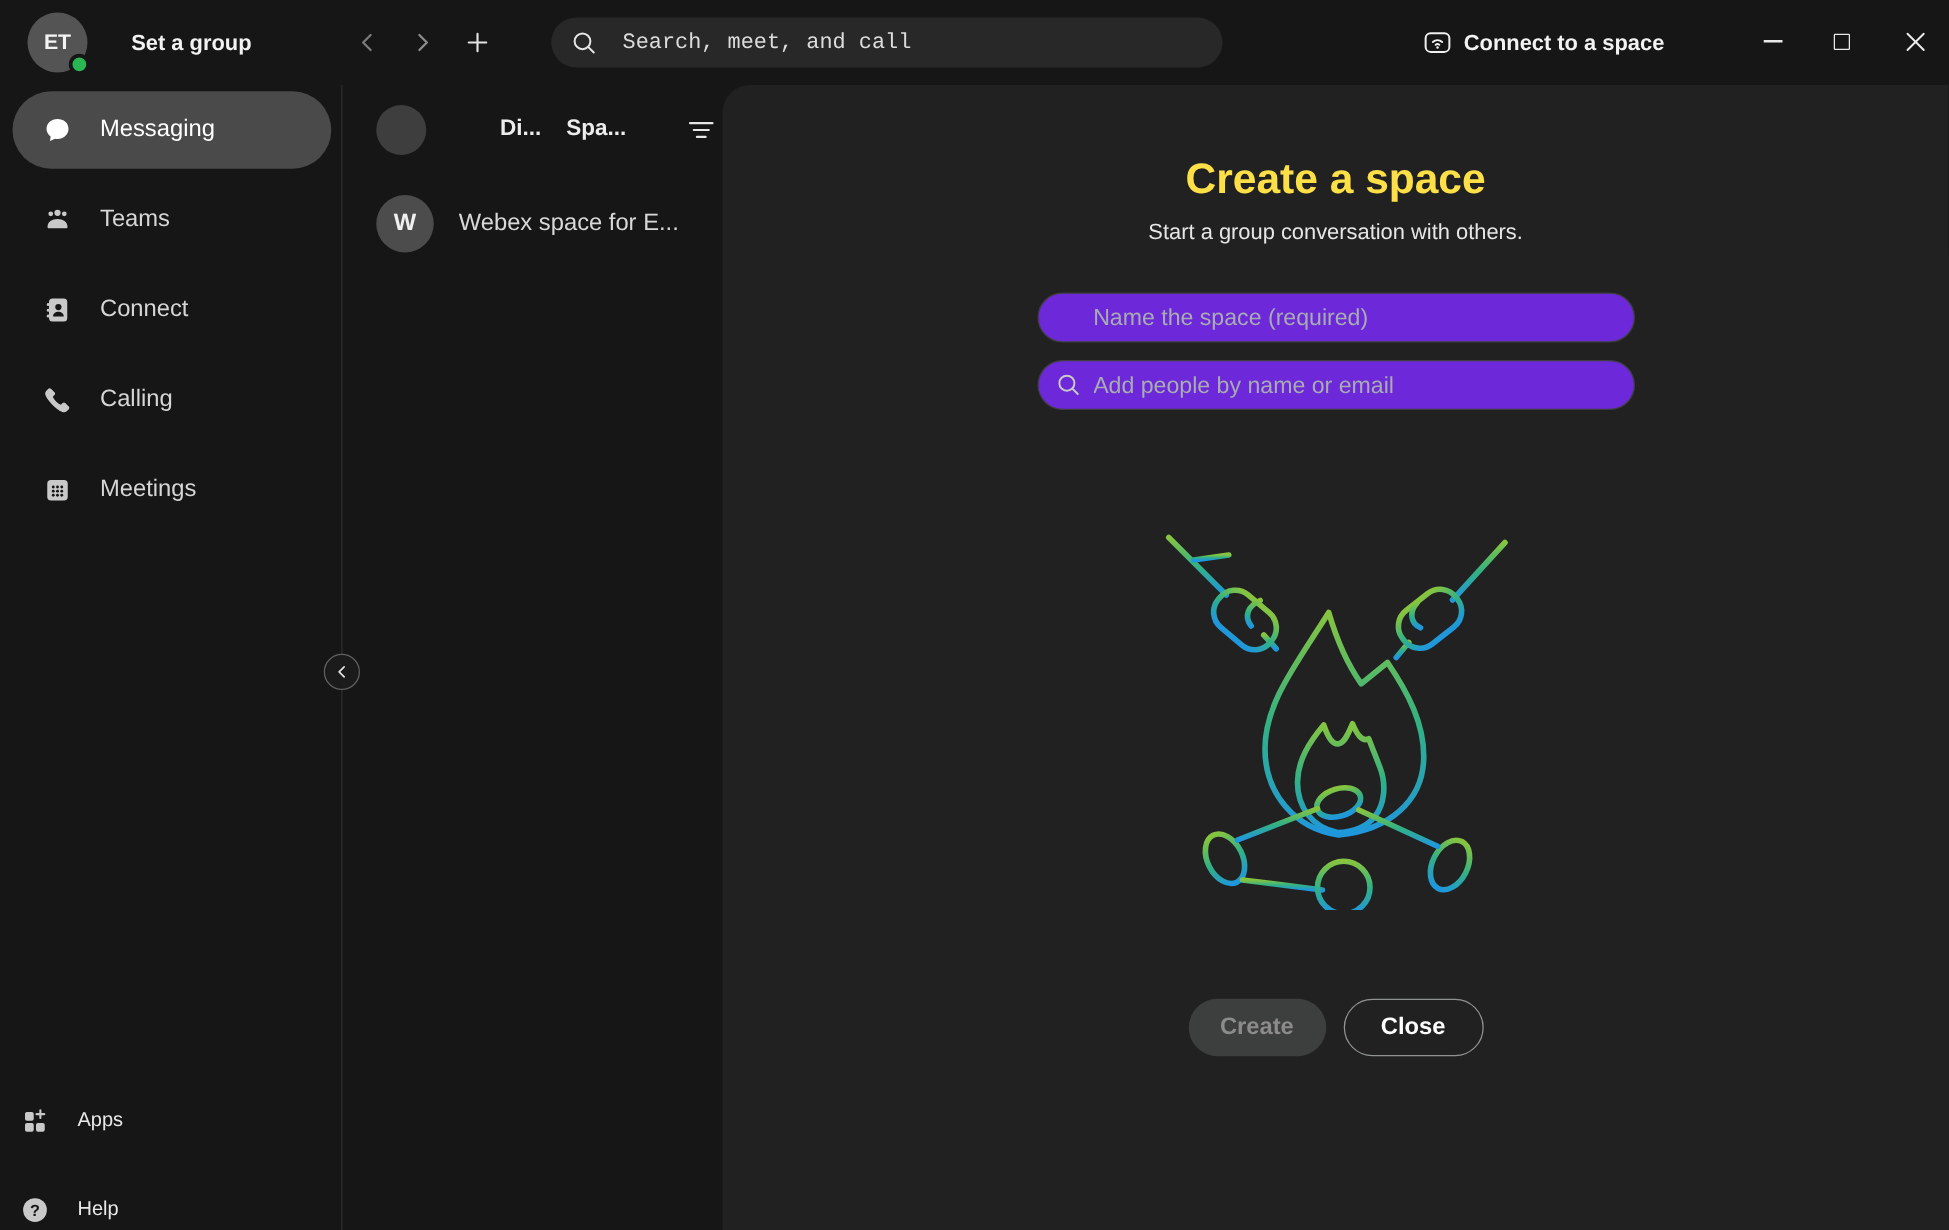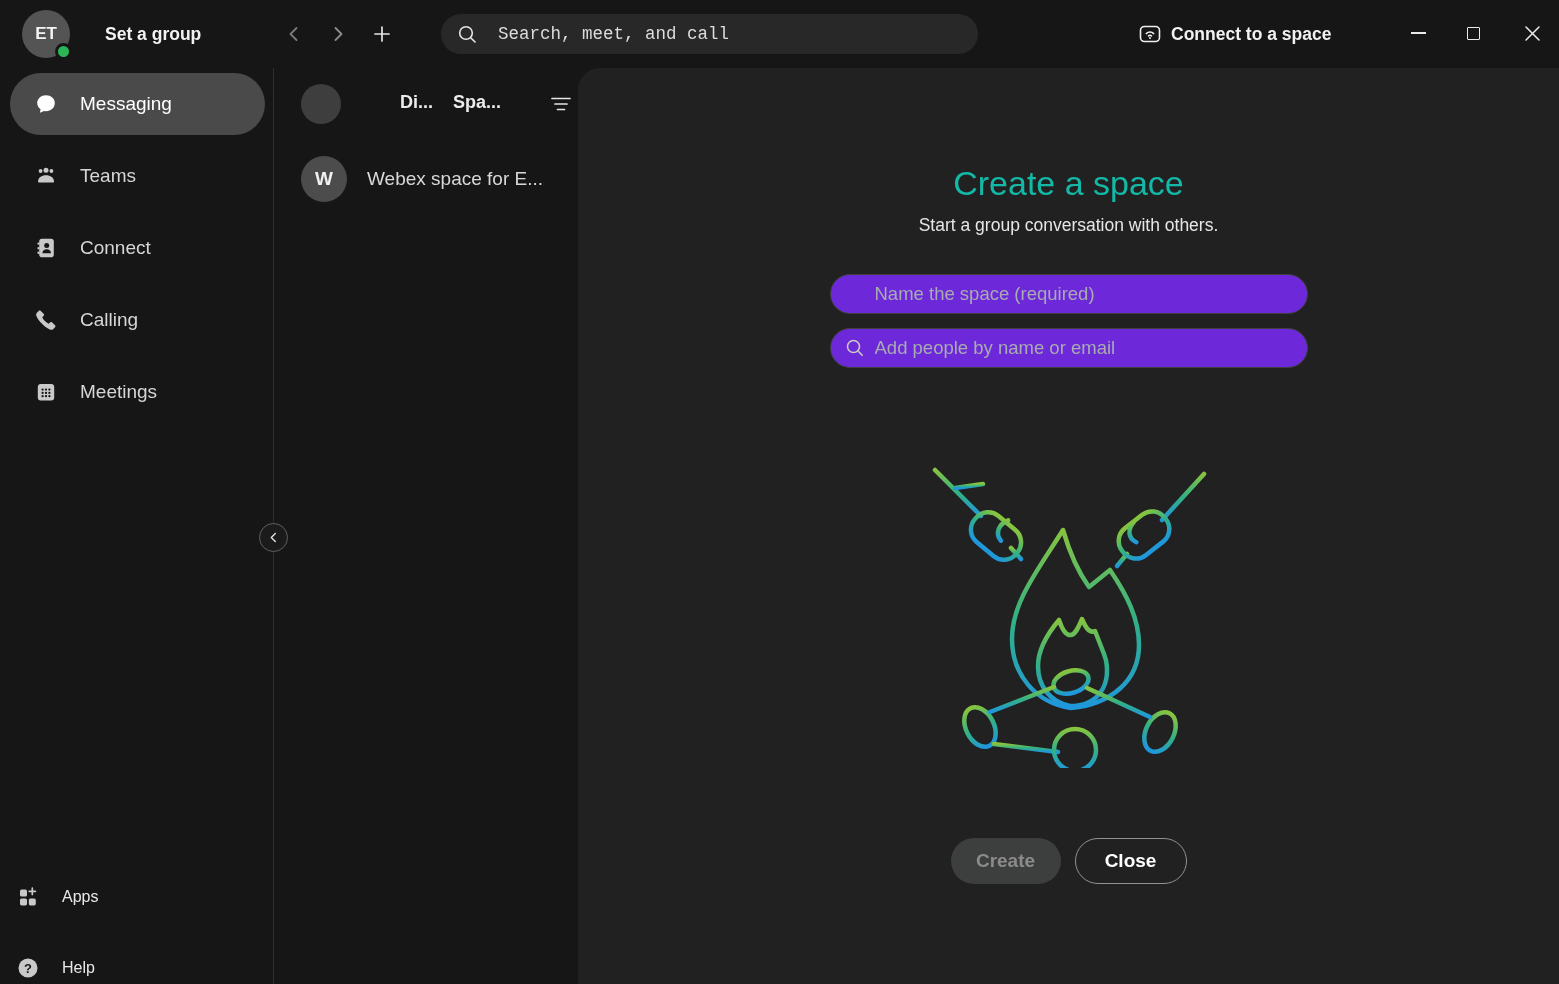--- a/index.html
+++ b/index.html
@@ -48,21 +48,21 @@
   .tab { position:absolute; top:24px; font-size:18px; font-weight:700; color:#ececec; cursor:pointer; white-space:nowrap; }
   .tab-direct { left:98px;margin-left:28px; }
   .tab-spaces { left:179px; }
   .filter-btn { position:absolute; left:273px; top:22px; width:28px; height:28px; display:flex; align-items:center; justify-content:center; cursor:pointer; }
   .space-row { position:absolute; left:0; top:79px; width:304px; height:64px; display:flex; align-items:center; padding-left:27px; gap:20px; cursor:pointer; }
   .space-avatar { width:46px; height:46px; border-radius:50%; background:#4c4c4c; display:flex; align-items:center; justify-content:center; font-size:19px; font-weight:bold; color:#f0f0f0; flex:0 0 46px; }
   .space-title { font-size:19px; color:#d8d8d8; white-space:nowrap; overflow:hidden; }
 
   
   .main-panel { position:absolute; left:578px; top:68px; right:0; bottom:0; background:#212121; border-top-left-radius:22px; display:flex; flex-direction:column; align-items:center; }
-  .main-title { margin-top:96px; font-size:34px; font-weight:400; color:#14b8a6; }
+  .main-title { margin-top:56px; font-size:34px; font-weight:700; color:#fde047; }
   .main-subtitle { margin-top:12px; font-size:17.5px; color:#e6e6e6; }
   .field { position:relative; width:478px; }
   .field-name { margin-top:38px; }
   .field-people { margin-top:14px; }
   .field input { width:478px; height:40px; border-radius:21px; background:#6d28d9; border:1px solid #3f3f3f; outline:none; color:#e8e8e8; font-size:18.5px; font-family:inherit; padding:0 18px 0 44px; }
   .field input::placeholder { color:#a8acb1; opacity:1; }
   .field .field-icon { position:absolute; left:14px; top:9px; }
   .illustration { margin-top:88px; }
   .btn-row { margin-top:66px; display:flex; gap:14px; }
   .btn { height:46px; border-radius:23px; font-size:19px; font-family:inherit; display:flex; align-items:center; justify-content:center; }

